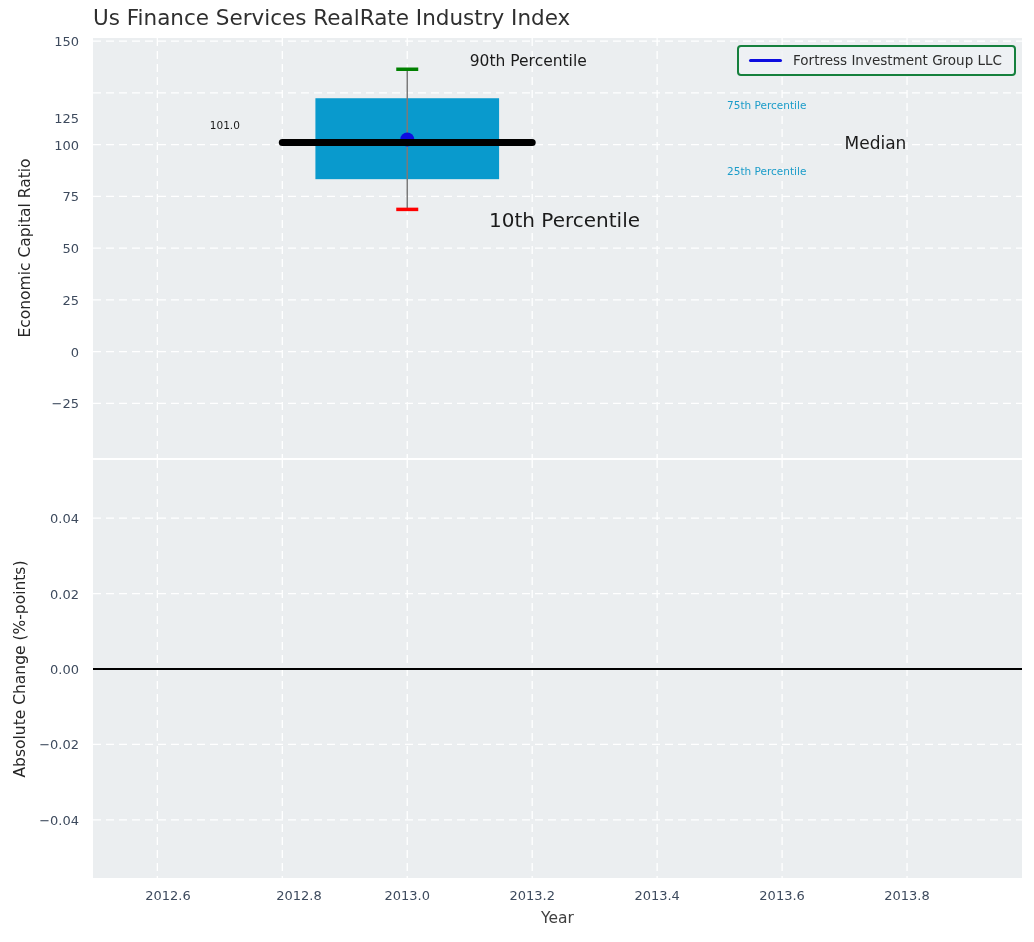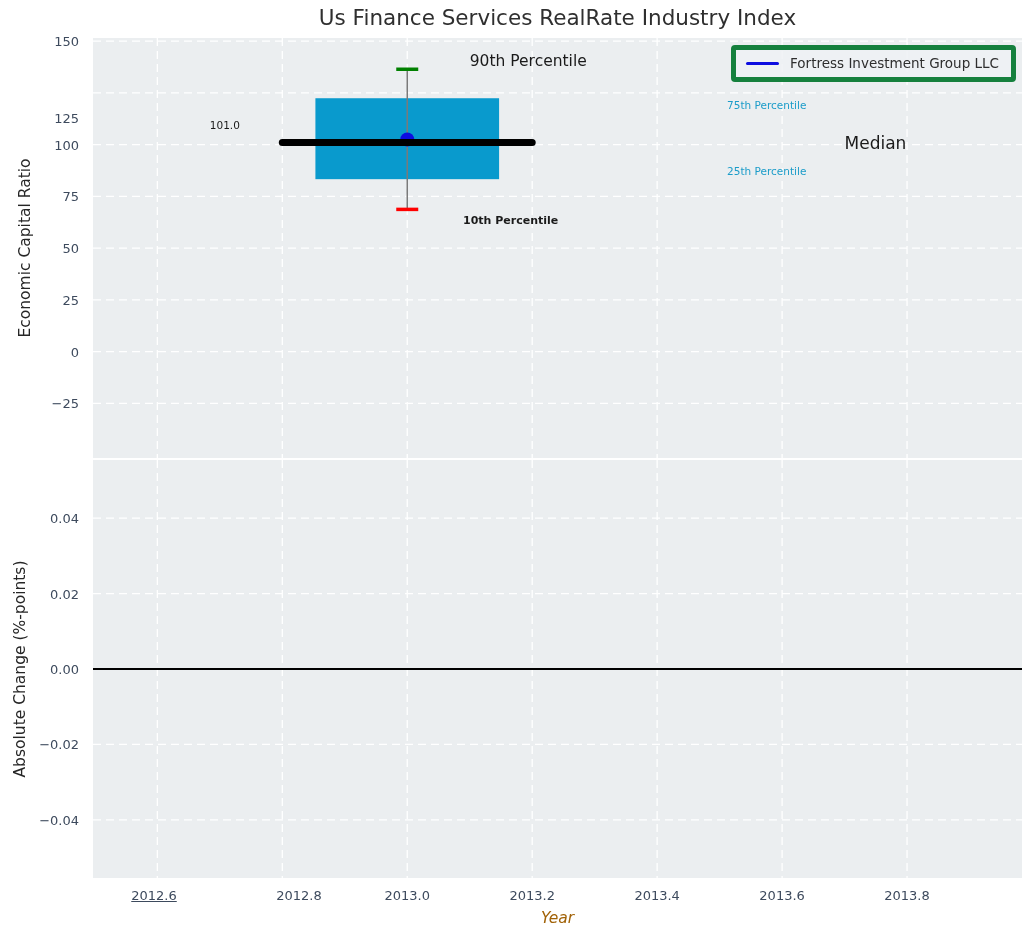--- a/index.html
+++ b/index.html
@@ -5,45 +5,45 @@
   html,body{margin:0;padding:0;background:#ffffff;}
   .figure{
     position:relative;
     width:1034px;height:942px;
     background:#ffffff;
     font-family:"DejaVu Sans", sans-serif;
     overflow:hidden;
   }
   .chart-title{
     position:absolute;left:93px;top:5px;width:929px;
-    text-align:center;font-size:21.5px;color:#2f2f2f;
+    font-size:21.5px;color:#2f2f2f;
   }
   .axes{position:absolute;left:93px;width:929px;}
   .axes-top{top:38px;height:420px;}
   .axes-bottom{top:460px;height:418px;}
   .axes svg{position:absolute;left:0;top:0;}
   .ylabel{
     position:absolute;white-space:nowrap;
     font-size:15.5px;color:#262626;
     transform:translate(-50%,-50%) rotate(-90deg);
   }
   .xlabel{
     position:absolute;left:93px;top:909px;width:929px;
-    text-align:center;font-size:15.5px;color:#a16207;font-style:italic;
+    text-align:center;font-size:15.5px;color:#404040;
   }
   .annotation{
     position:absolute;white-space:nowrap;
     transform:translateY(-50%);
   }
   .annotation.center{transform:translate(-50%,-50%);}
   .legend{
     position:absolute;top:7px;right:6px;
     display:flex;align-items:center;gap:11px;
     padding:5px 12px 6px 10px;
-    border:5px solid #15803d;border-radius:4px;
+    border:2px solid #15803d;border-radius:4px;
     background:rgba(238,241,244,0.85);
     font-size:13.5px;color:#2e2e2e;
   }
   .legend-line{display:inline-block;width:33px;height:3px;border-radius:2px;}
   .tick{
     position:absolute;font-size:13px;color:#3d4a5d;white-space:nowrap;
   }
   .tick.ytick{transform:translateY(-50%);text-align:right;}
   .tick.xtick{transform:translateX(-50%);}
 </style>
@@ -77,21 +77,21 @@
         <line x1="0" y1="365.35239034006895" x2="929" y2="365.35239034006895" stroke="#ffffff" stroke-width="1.3" stroke-dasharray="8 5"></line>
         <rect x="222.41022192335421" y="60.236569738787566" width="183.67585743100565" height="80.93642188270086" fill="#099acd"></rect>
         <line x1="314.248150638857" y1="171.39477575160177" x2="314.248150638857" y2="31.256776737309007" stroke="#7a7a7a" stroke-width="1.5"></line>
         <line x1="303.248150638857" y1="31.256776737309007" x2="325.248150638857" y2="31.256776737309007" stroke="#008000" stroke-width="3.5"></line>
         <line x1="303.248150638857" y1="171.39477575160177" x2="325.248150638857" y2="171.39477575160177" stroke="#ff0000" stroke-width="3.5"></line>
         <circle cx="314.248150638857" cy="101.42927550517496" r="7" fill="#0d0de0"></circle>
         <line x1="189.29858776053783" y1="104.53425332676196" x2="439.1977135171762" y2="104.53425332676196" stroke="#000000" stroke-width="7" stroke-linecap="round"></line>
       </svg>
 
     <div class="annotation" style="left: 376.723px; top: 22.7698px; font-size: 15.5px; color: rgb(26, 26, 26);">90th Percentile</div>
-    <div class="annotation" style="left: 370px; top: 181.538px; font-size: 11px; color: rgb(26, 26, 26); font-weight: bold;">10th Percentile</div>
+    <div class="annotation" style="left: 396px; top: 181.538px; font-size: 20px; color: rgb(26, 26, 26);">10th Percentile</div>
     <div class="annotation" style="left: 634.119px; top: 66.8605px; font-size: 10.5px; color: rgb(27, 156, 201);">75th Percentile</div>
     <div class="annotation" style="left: 634.119px; top: 132.893px; font-size: 10.5px; color: rgb(27, 156, 201);">25th Percentile</div>
     <div class="annotation" style="left: 751.572px; top: 104.948px; font-size: 17px; color: rgb(26, 26, 26);">Median</div>
     <div class="annotation center" style="left: 131.822px; top: 86.9394px; font-size: 10.5px; color: rgb(26, 26, 26);">101.0</div>
 
     <div class="legend">
       <span class="legend-line" id="legend-line" style="background: rgb(13, 13, 224);"></span>
       <span class="legend-label">Fortress Investment Group LLC</span>
     </div>
   </div>
@@ -121,21 +121,21 @@
       <div class="tick ytick" style="right: 955px; top: 196.354px;">75</div>
       <div class="tick ytick" style="right: 955px; top: 248.103px;">50</div>
       <div class="tick ytick" style="right: 955px; top: 299.853px;">25</div>
       <div class="tick ytick" style="right: 955px; top: 351.603px;">0</div>
       <div class="tick ytick" style="right: 955px; top: 403.352px;">−25</div>
       <div class="tick ytick" style="right: 955px; top: 518.097px;">0.04</div>
       <div class="tick ytick" style="right: 955px; top: 593.549px;">0.02</div>
       <div class="tick ytick" style="right: 955px; top: 669px;">0.00</div>
       <div class="tick ytick" style="right: 955px; top: 744.451px;">−0.02</div>
       <div class="tick ytick" style="right: 955px; top: 819.903px;">−0.04</div>
-      <div class="tick xtick" style="left: 154px; top: 888px; text-decoration: underline;">2012.6</div>
+      <div class="tick xtick" style="left: 168px; top: 888px;">2012.6</div>
       <div class="tick xtick" style="left: 270px; top: 888px; margin-left: 29px;">2012.8</div>
       <div class="tick xtick" style="left: 407.248px; top: 888px;">2013.0</div>
       <div class="tick xtick" style="left: 532.198px; top: 888px;">2013.2</div>
       <div class="tick xtick" style="left: 657.147px; top: 888px;">2013.4</div>
       <div class="tick xtick" style="left: 782.097px; top: 888px;">2013.6</div>
       <div class="tick xtick" style="left: 907.046px; top: 888px;">2013.8</div>
     </div>
 
 </div>
 

